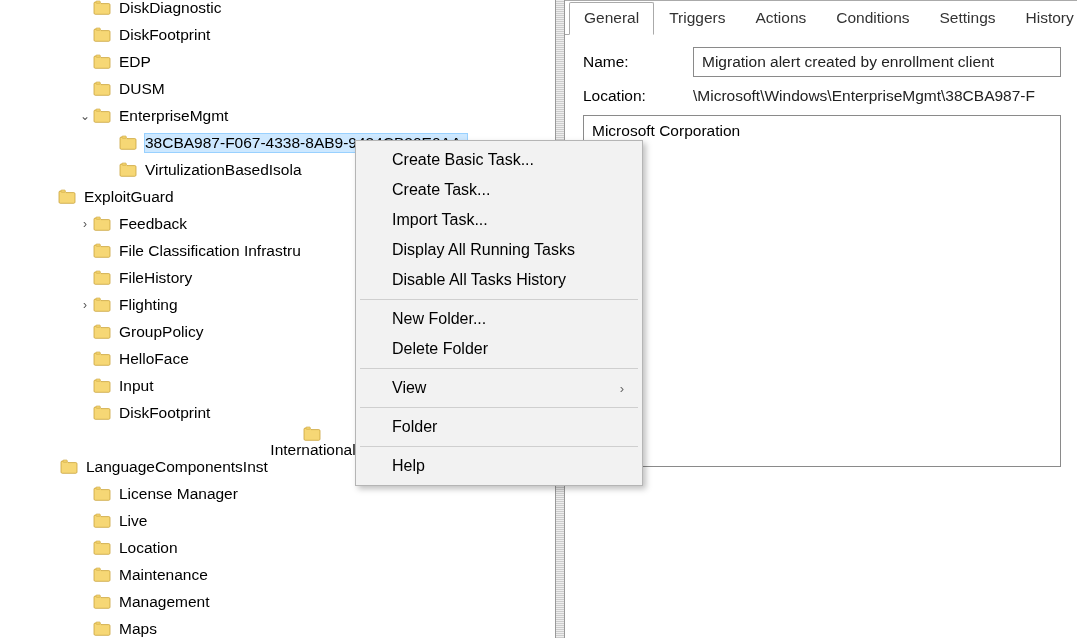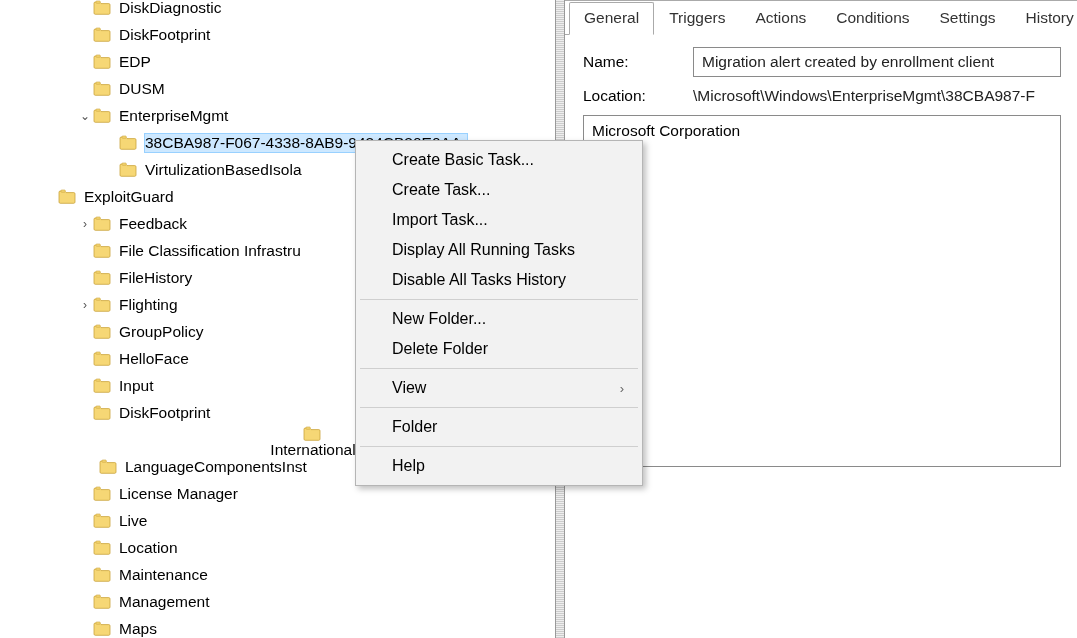--- a/index.html
+++ b/index.html
@@ -312,21 +312,21 @@
     <div class="tree-row" style="padding-left: 77px; flex-direction: column;">
       <span class="tree-toggle"></span>
       <span class="folder-icon">
         <svg viewBox="0 0 18 15">
           <path d="M1 3.2c0-.7.5-1.2 1.2-1.2h4.3l1.5 1.6h7.8c.7 0 1.2.5 1.2 1.2v8.3c0 .7-.5 1.2-1.2 1.2H2.2C1.5 14.3 1 13.8 1 13.1V3.2z" fill="#f6d775" stroke="#caa33c" stroke-width=".8"></path>
           <rect x="3" y="1" width="4.2" height="2.2" rx=".6" fill="#f6d775" stroke="#caa33c" stroke-width=".6"></rect>
         </svg>
       </span>
       <span class="tree-label">International</span>
     </div>
-    <div class="tree-row" style="padding-left: 83px;">
+    <div class="tree-row" style="padding-left: 44px;">
       <span class="tree-toggle"></span>
       <span class="folder-icon">
         <svg viewBox="0 0 18 15">
           <path d="M1 3.2c0-.7.5-1.2 1.2-1.2h4.3l1.5 1.6h7.8c.7 0 1.2.5 1.2 1.2v8.3c0 .7-.5 1.2-1.2 1.2H2.2C1.5 14.3 1 13.8 1 13.1V3.2z" fill="#f6d775" stroke="#caa33c" stroke-width=".8"></path>
           <rect x="3" y="1" width="4.2" height="2.2" rx=".6" fill="#f6d775" stroke="#caa33c" stroke-width=".6"></rect>
         </svg>
       </span>
       <span class="tree-label">LanguageComponentsInst</span>
     </div>
     <div class="tree-row" style="padding-left: 77px;">

